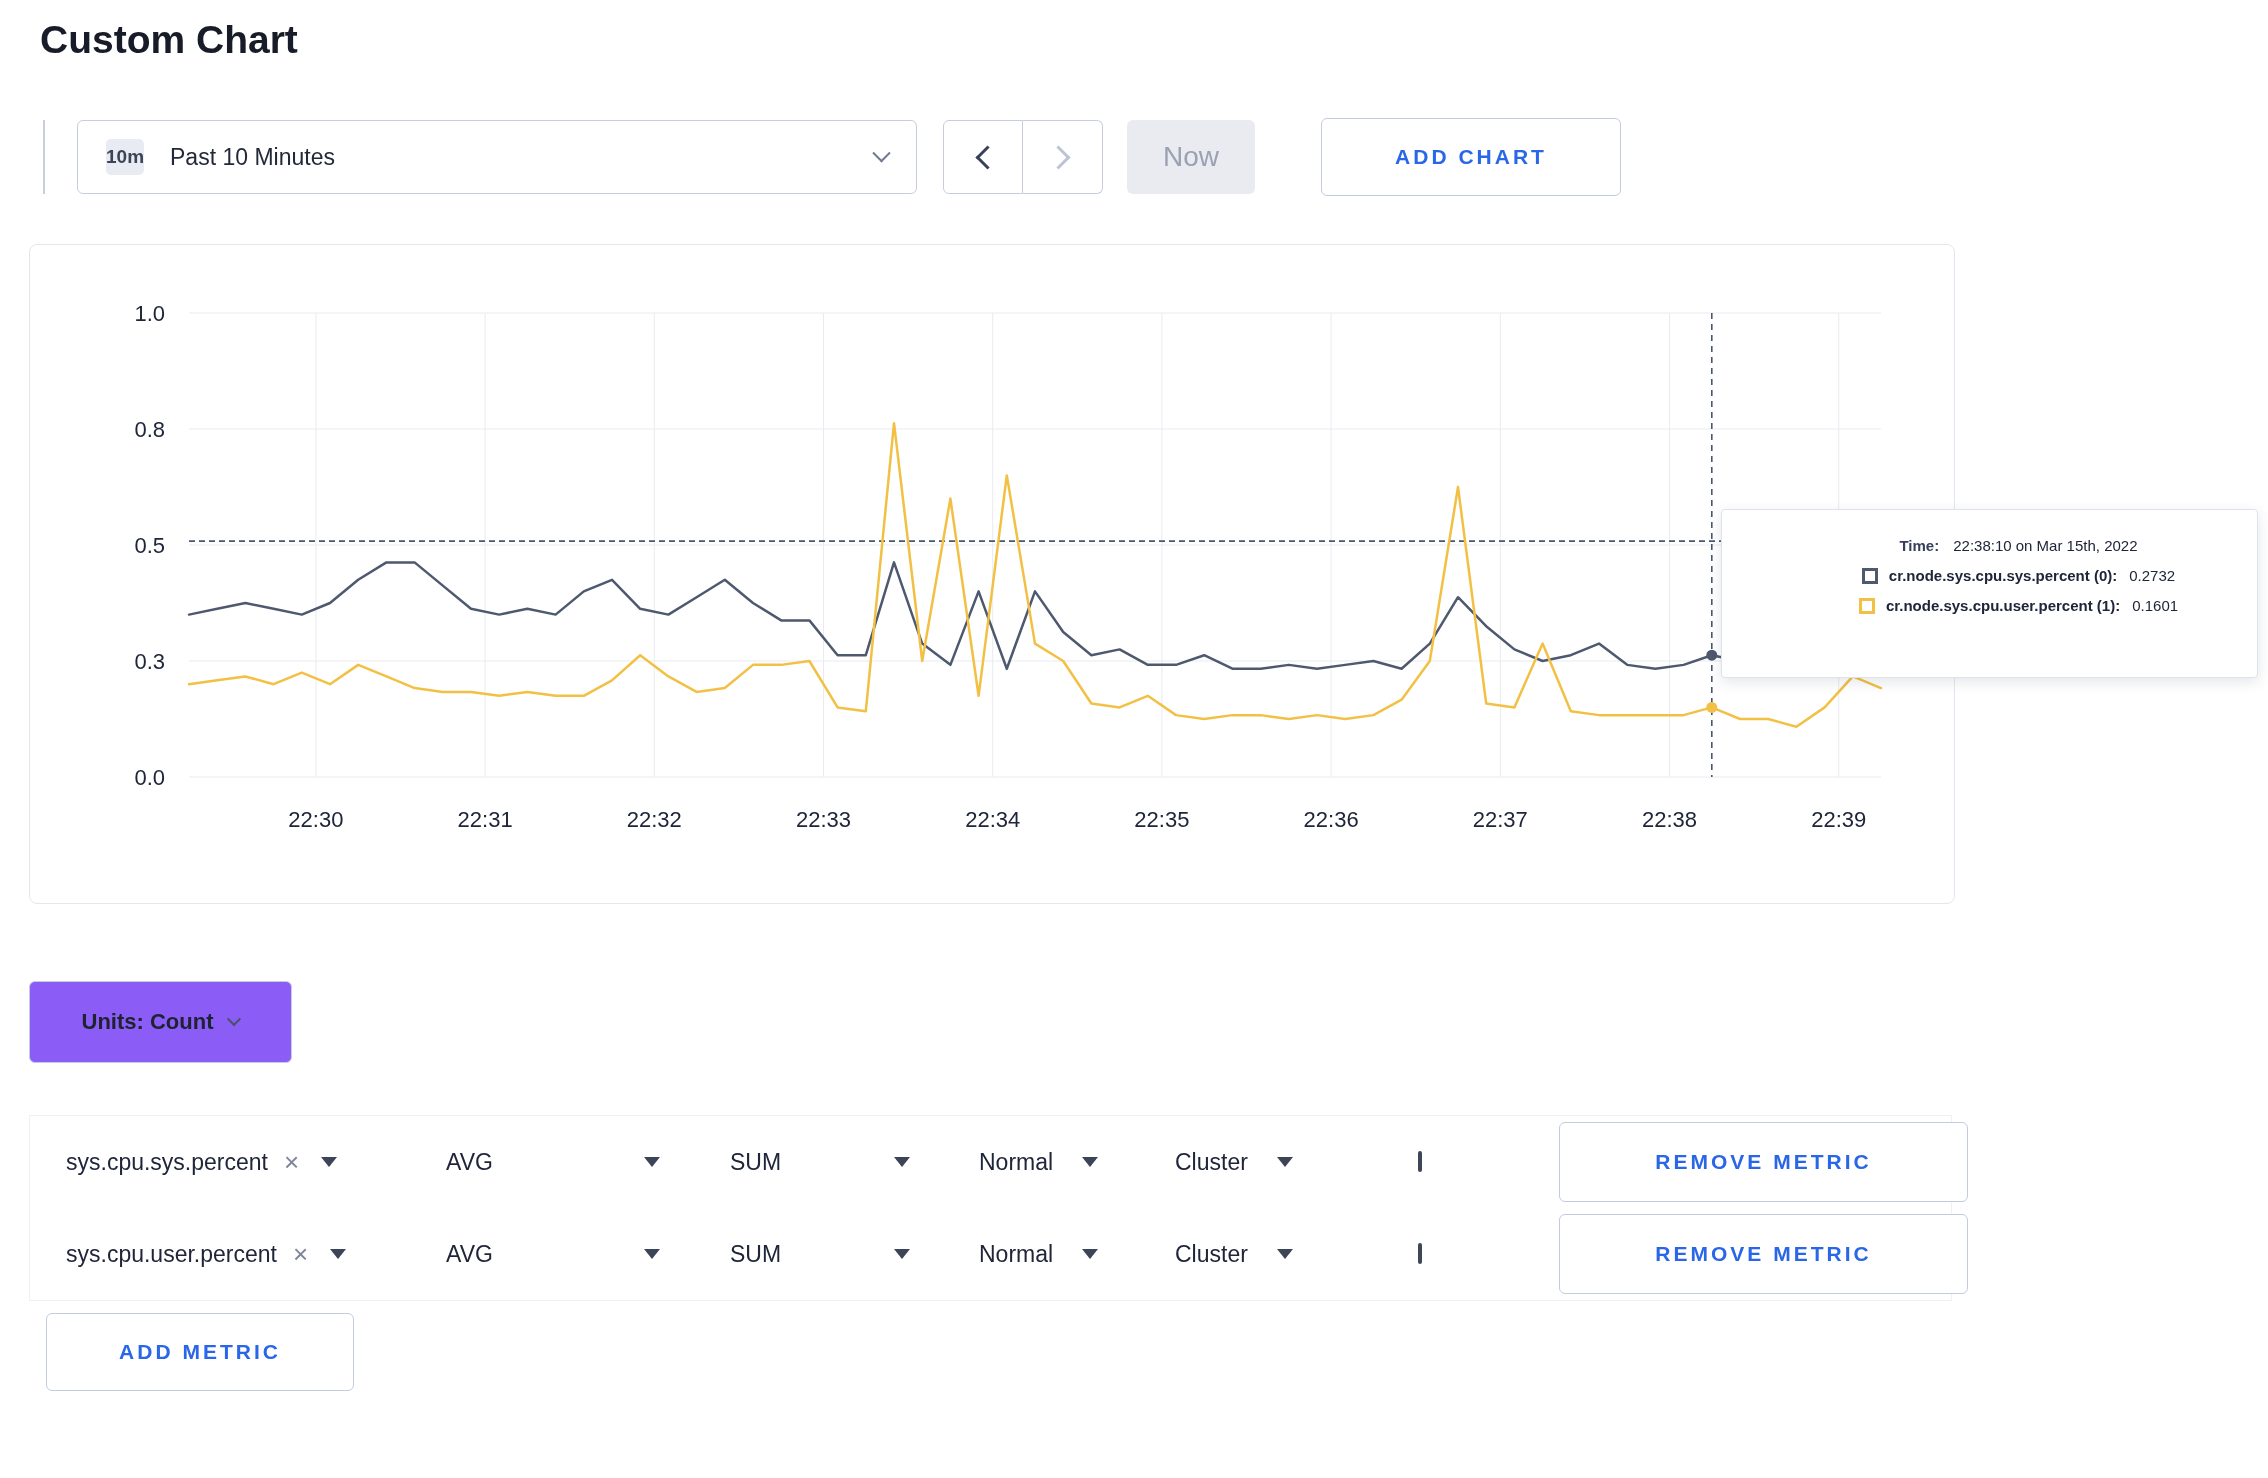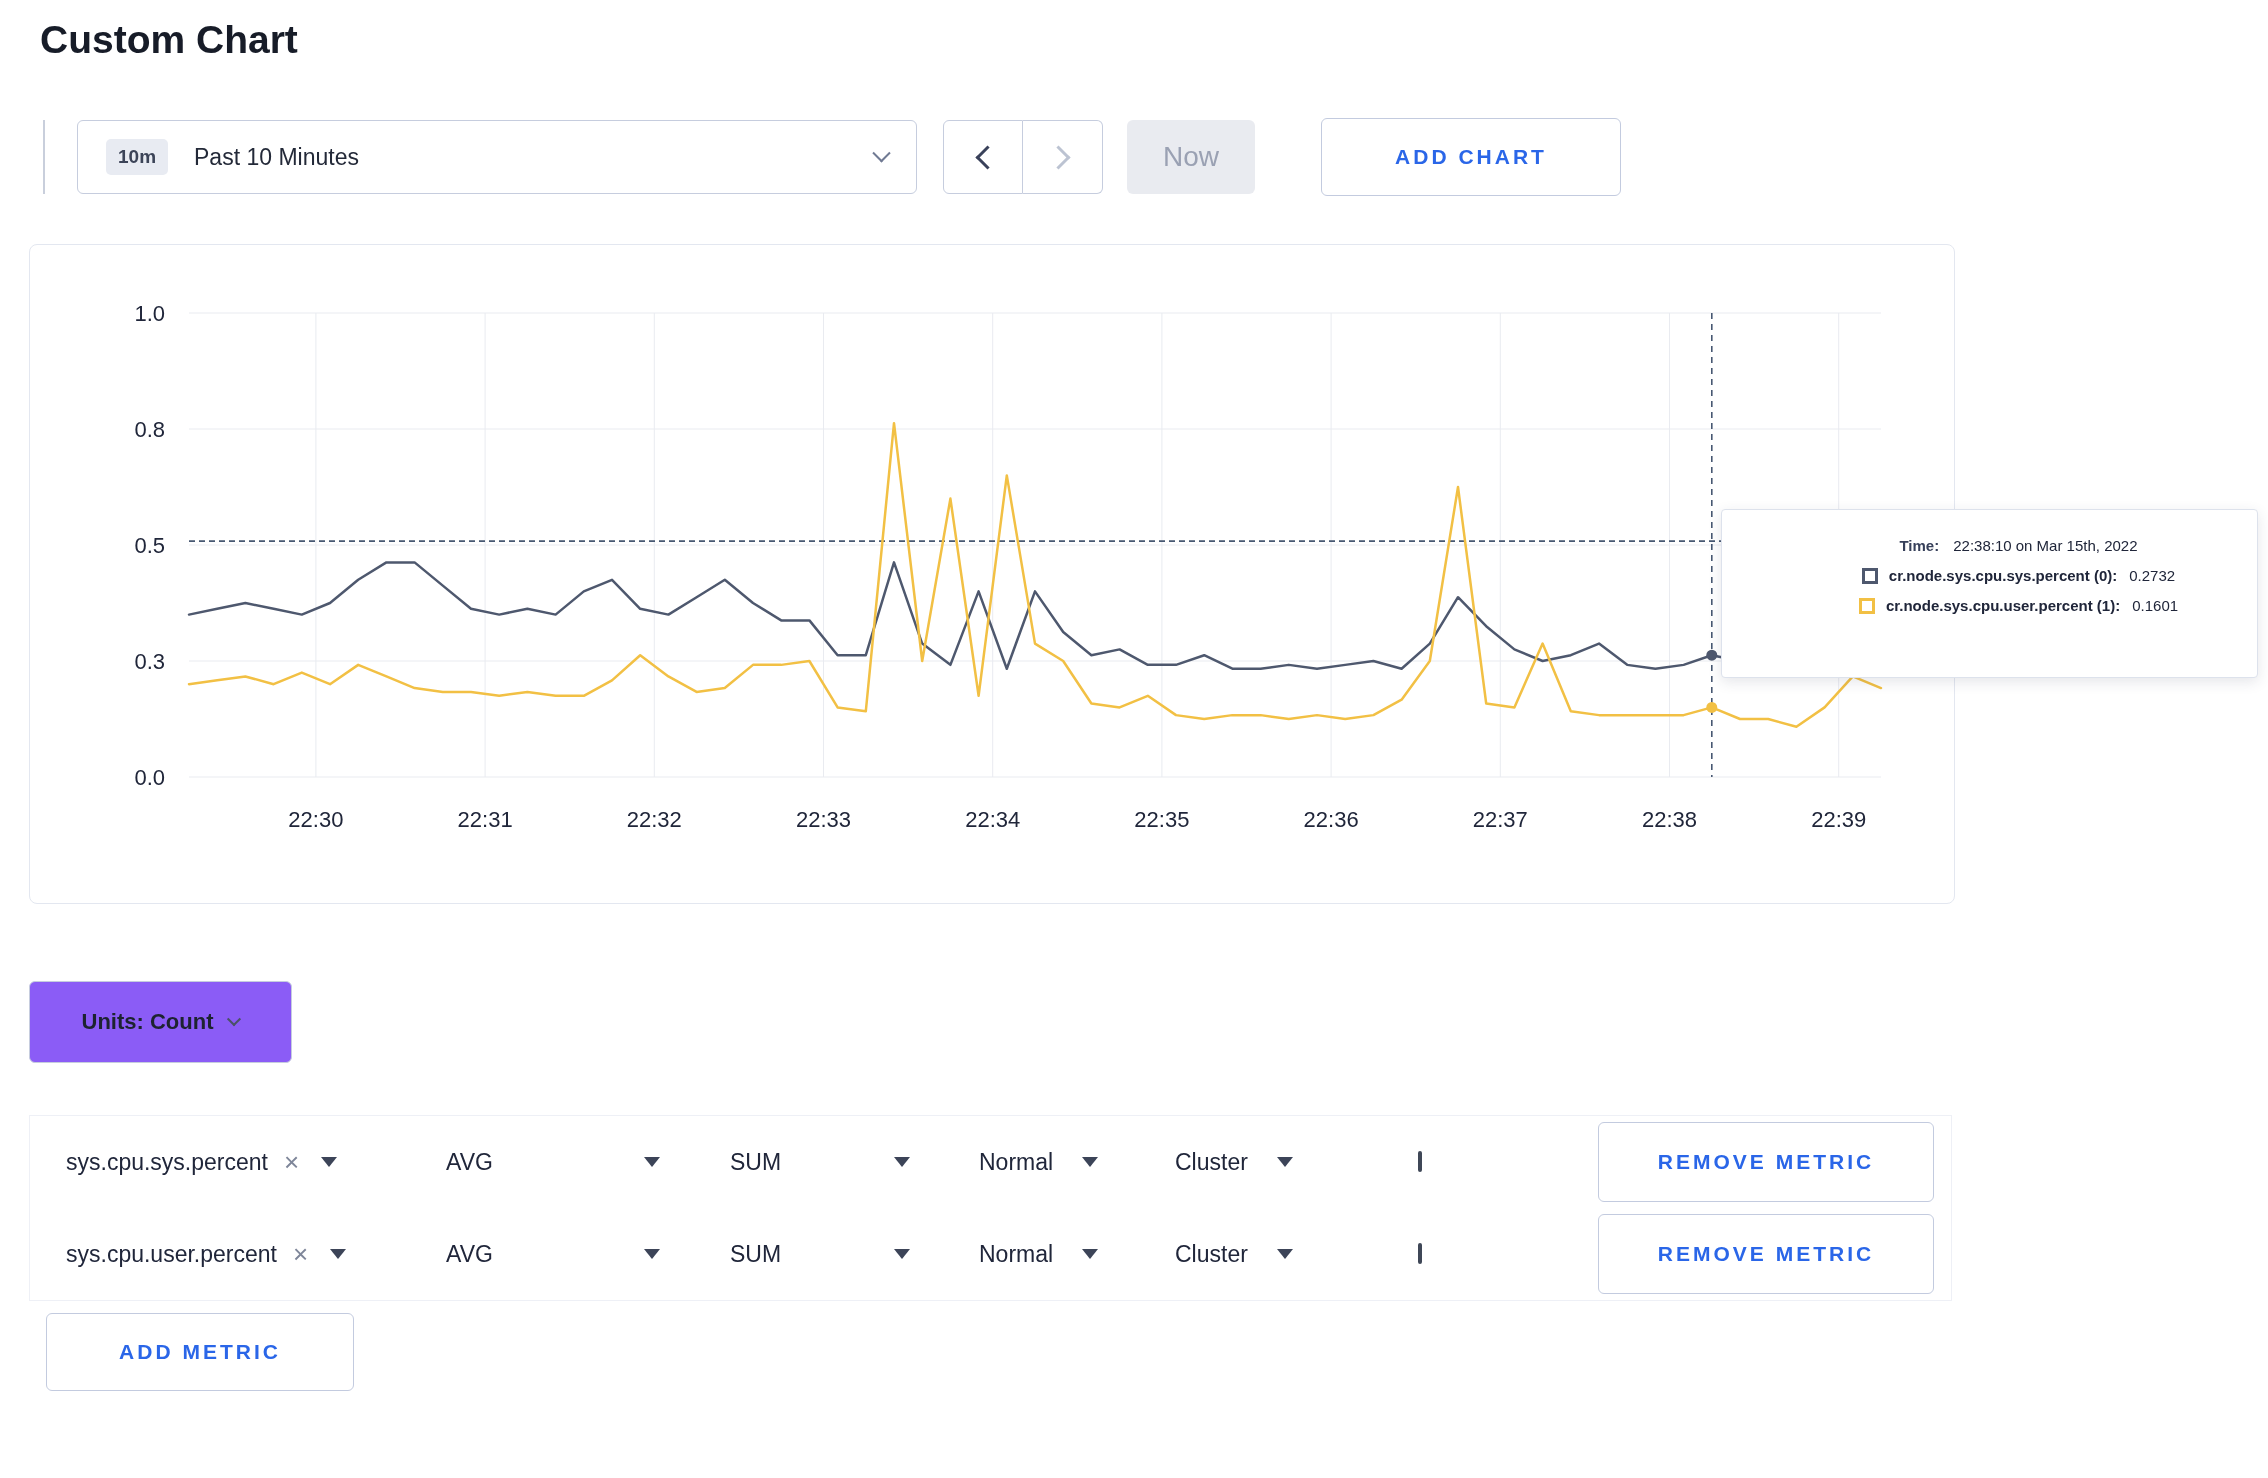--- a/index.html
+++ b/index.html
@@ -21,21 +21,21 @@
 
   
   .toolbar { display:flex; align-items:center; margin:56px 0 0 43px; }
   .toolbar-left { border-left:2px solid #c9cfdc; padding-left:32px; display:flex; align-items:center; }
   .time-select {
     width:840px; height:74px; background:#fff;
     border:1px solid #c6cdde; border-radius:6px;
     display:flex; align-items:center; padding:0 28px; cursor:pointer;
   }
   .badge {
-    background:#e8ebf2; border-radius:5px; padding:7px 12px;
+    background:#e8ebf2; border-radius:5px; padding:7px 0;
     font-size:19px; font-weight:700; color:#3c4458;
   }
   .time-label { margin-left:26px; font-size:23px; color:#232938; }
   .chev-down {
     margin-left:auto; width:13px; height:13px;
     border-right:2px solid #707a93; border-bottom:2px solid #707a93;
     transform:rotate(45deg) translate(-3px,-3px);
   }
   .nav-group { display:flex; margin-left:26px; }
   .nav-btn {
@@ -118,21 +118,21 @@
     border-top:10px solid #3c4458; cursor:pointer;
   }
   .select-wide { display:flex; justify-content:space-between; align-items:center; font-size:23px; color:#20263a; cursor:pointer; }
   .w-downsampler { width:214px; }
   .w-aggregator  { width:180px; }
   .select-inline { display:flex; align-items:center; gap:27px; font-size:23px; color:#20263a; cursor:pointer; }
   .checkbox {
     width:26px; height:26px; border:2px solid #3f4757; border-radius:3px;
     background:#fff; margin-left:52px; cursor:pointer;
   }
-  .remove-metric { width:336px; height:80px;margin-left:39px; }
+  .remove-metric { width:409px; height:80px; }
   .add-metric { margin:12px 0 0 46px; width:308px; height:78px; }
 </style>
 </head>
 <body style="--accent: #2a66e8;">
 
 
 
 <div class="page-title">Custom Chart</div>
 
 

